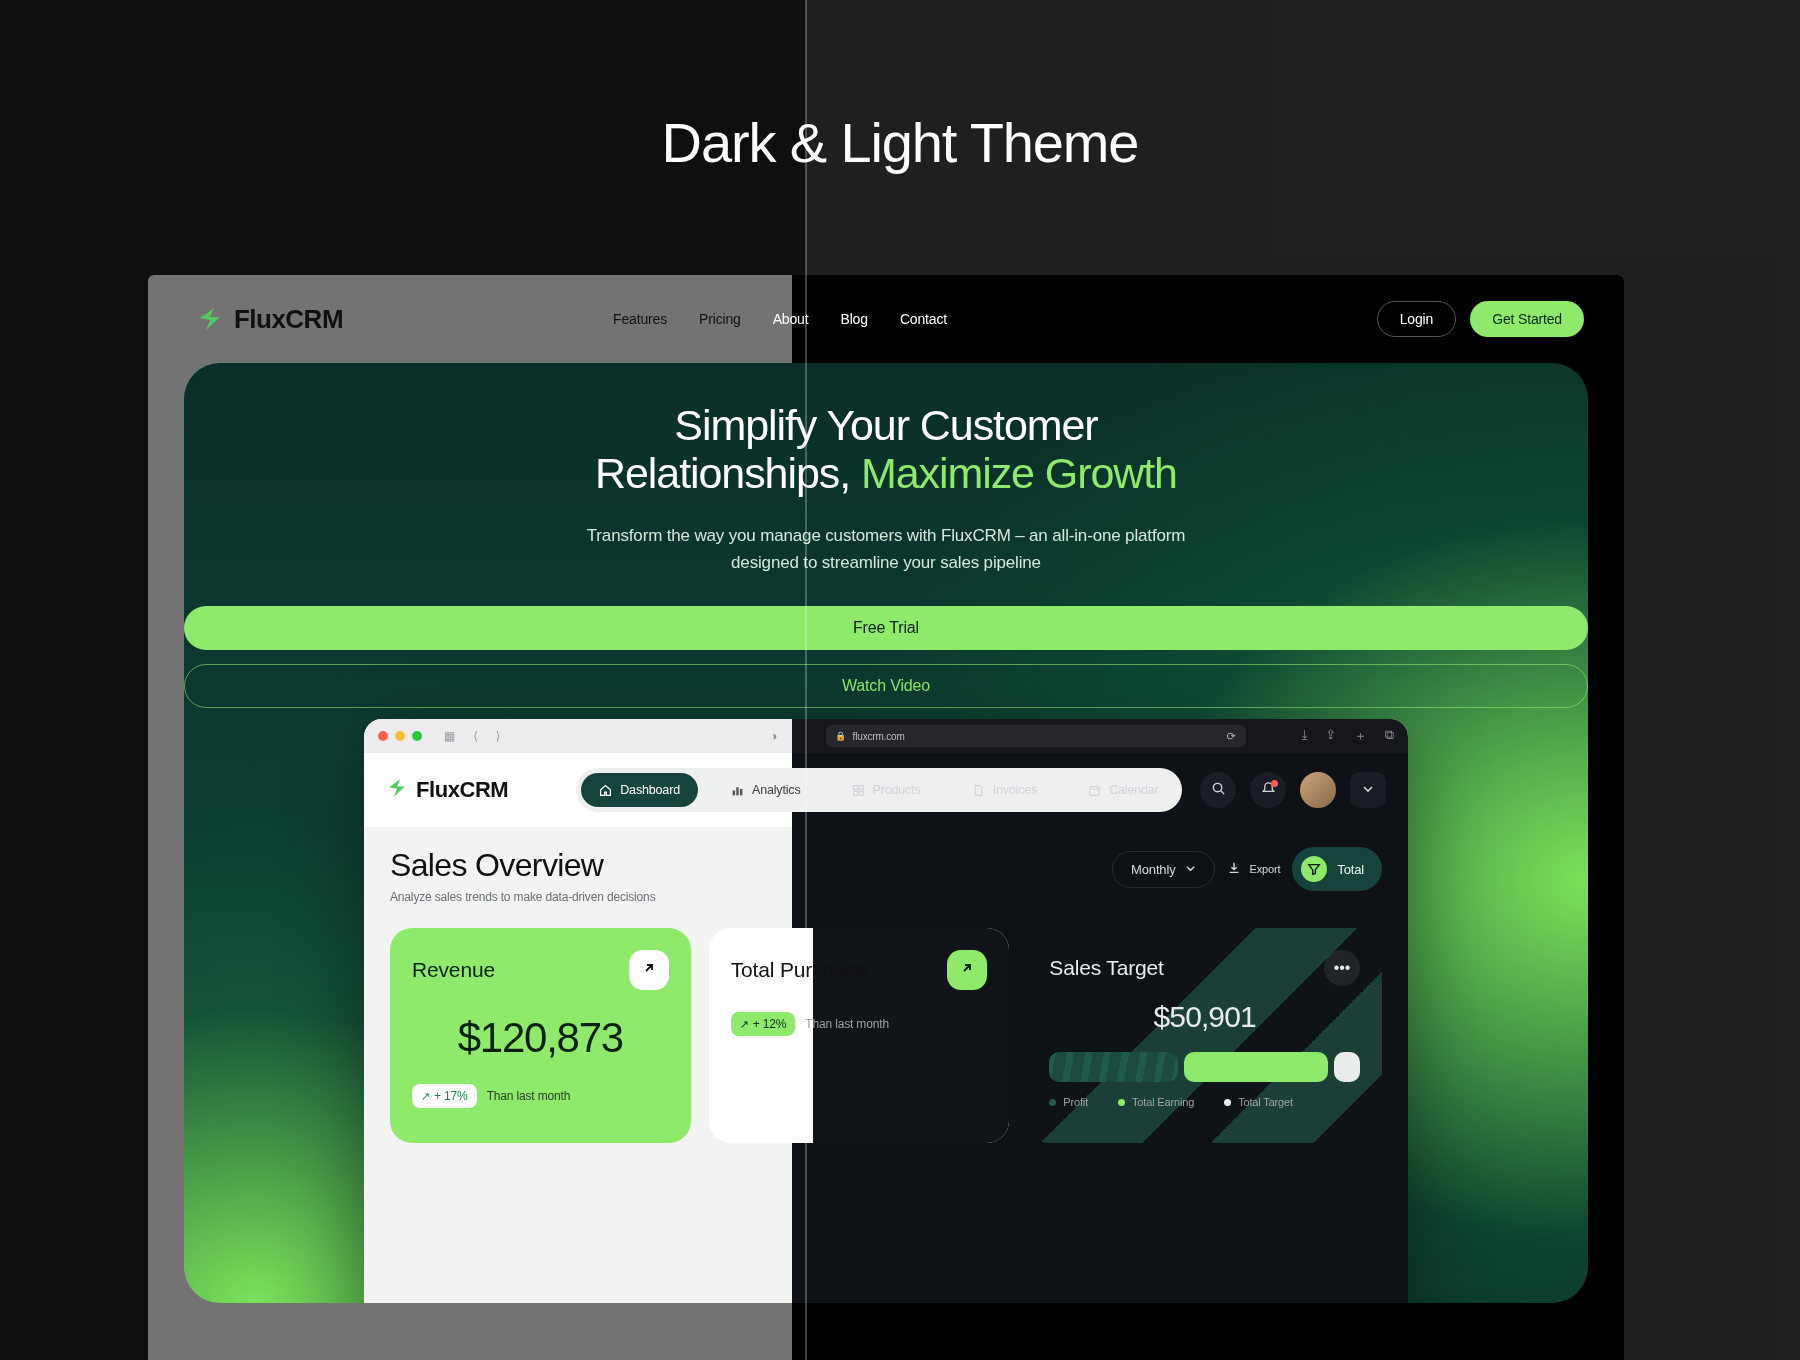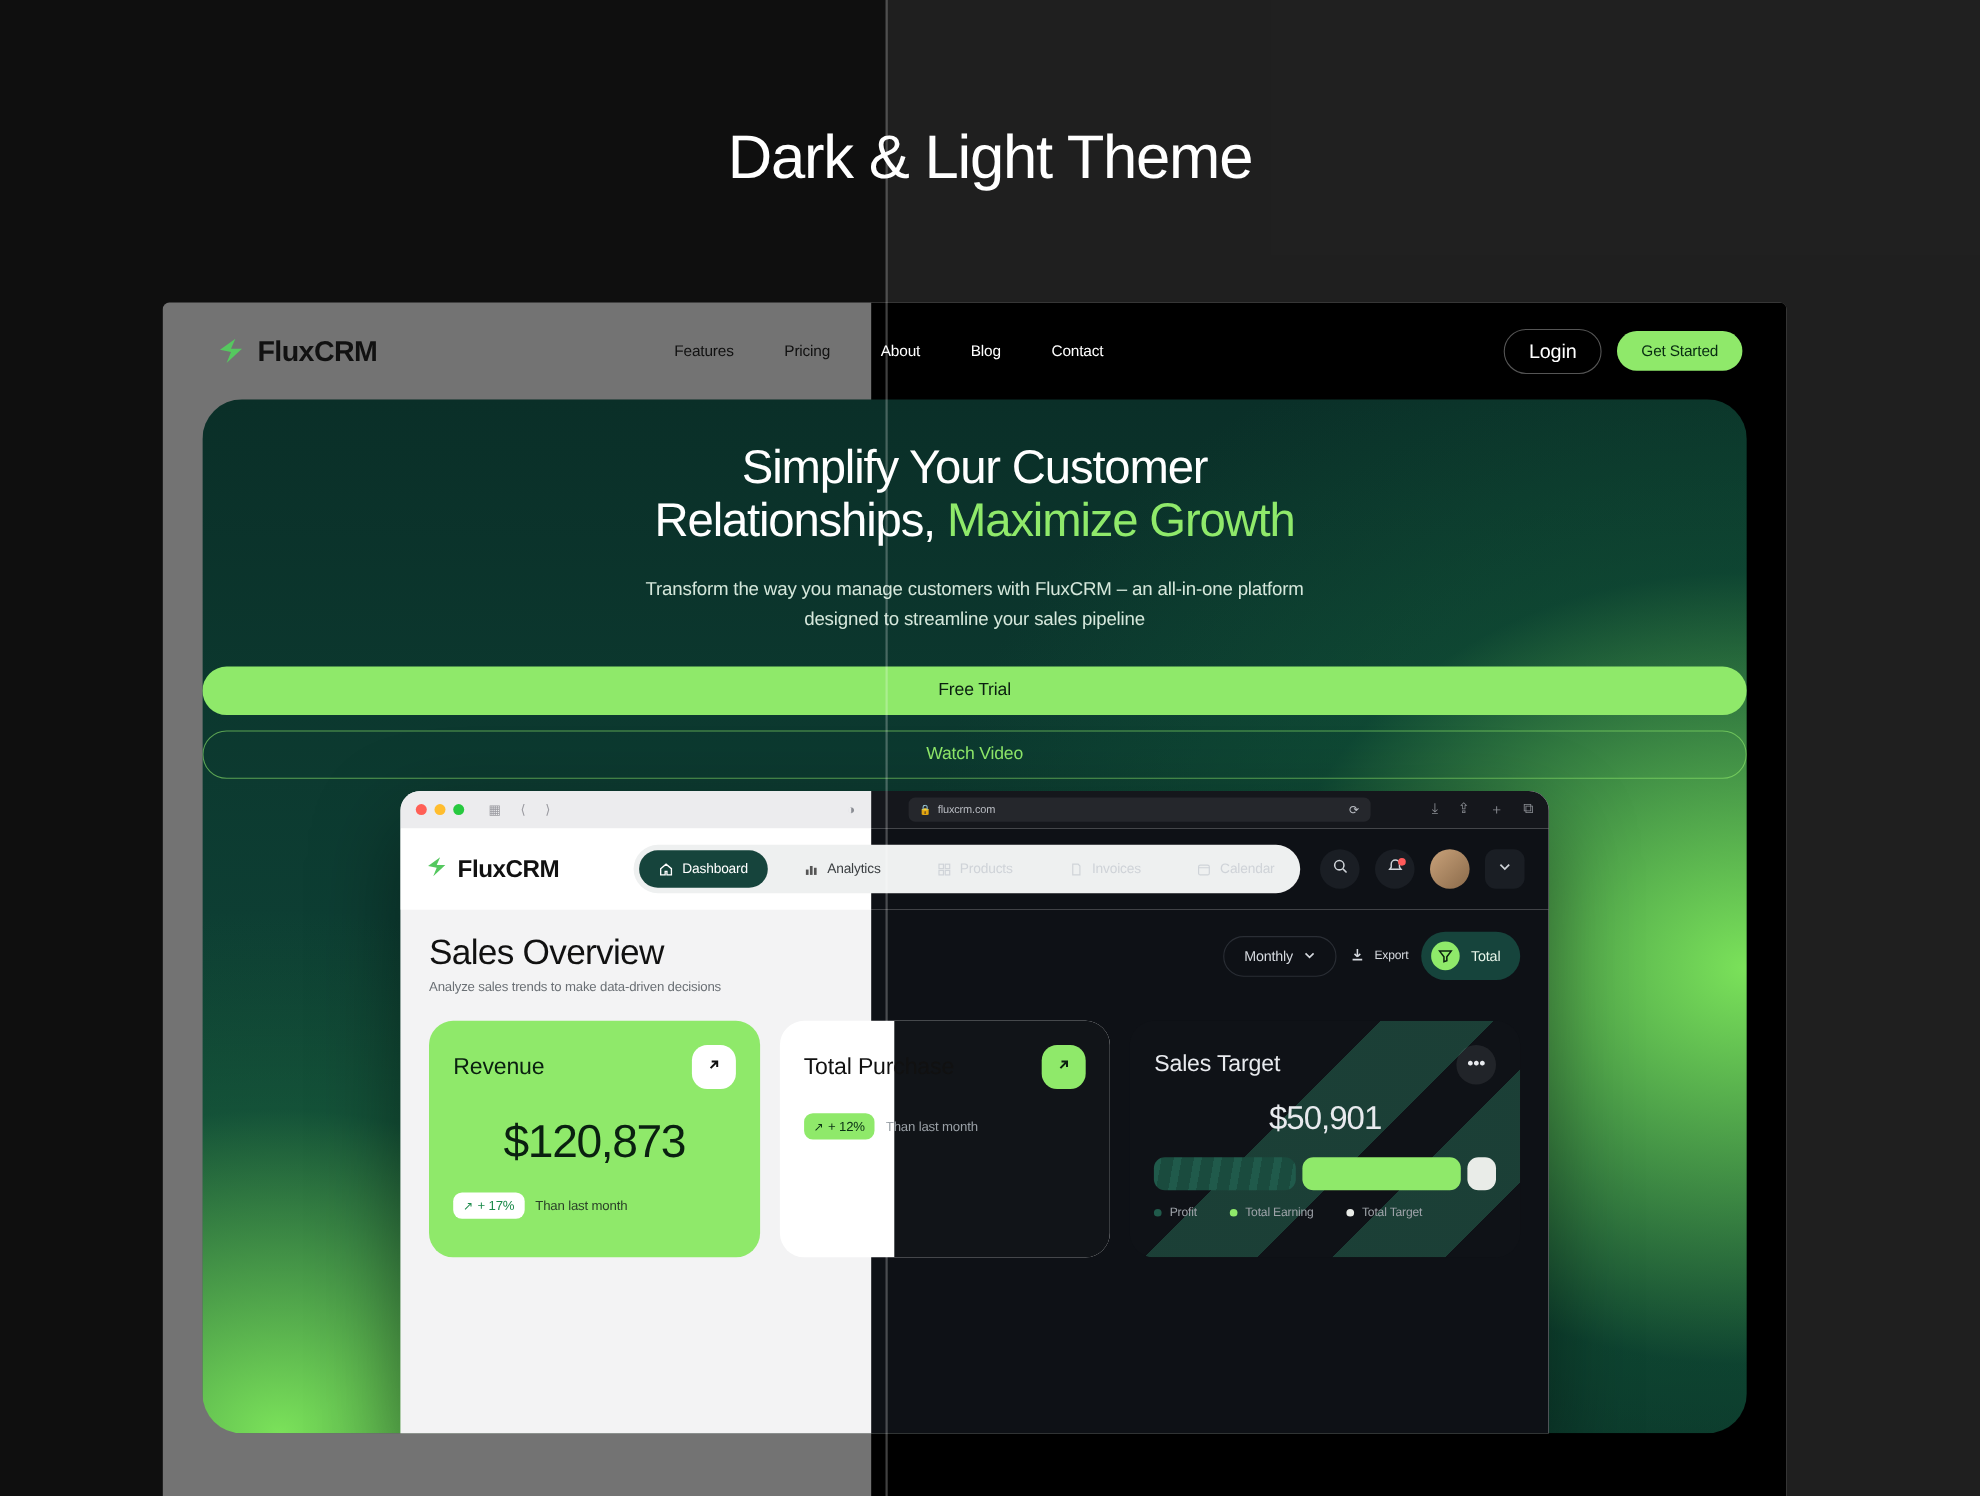--- a/index.html
+++ b/index.html
@@ -73,32 +73,32 @@
 .brand svg { display: block; }
 .brand-name {
   font-size: 26px;
   font-weight: 600;
   color: #111;
   letter-spacing: -0.02em;
 }
 .nav-links {
   display: flex;
   align-items: center;
-  gap: 46px;
+  gap: 32px;
   margin-left: 270px;
 }
 .nav-link { font-size: 14px; color: #111; cursor: pointer; }
 .nav-link.on-dark { color: #fff; }
 .nav-right { margin-left: auto; display: flex; gap: 14px; align-items: center; }
 .btn-login {
   padding: 9px 22px;
   border: 1.5px solid #555;
   border-radius: 24px;
   color: #fff;
-  font-size: 18px;
+  font-size: 14px;
   cursor: pointer;
 }
 .btn-primary {
   padding: 10px 22px;
   background: #8fe96a;
   border-radius: 24px;
   color: #072b11;
   font-size: 14px;
   font-weight: 500;
   cursor: pointer;

